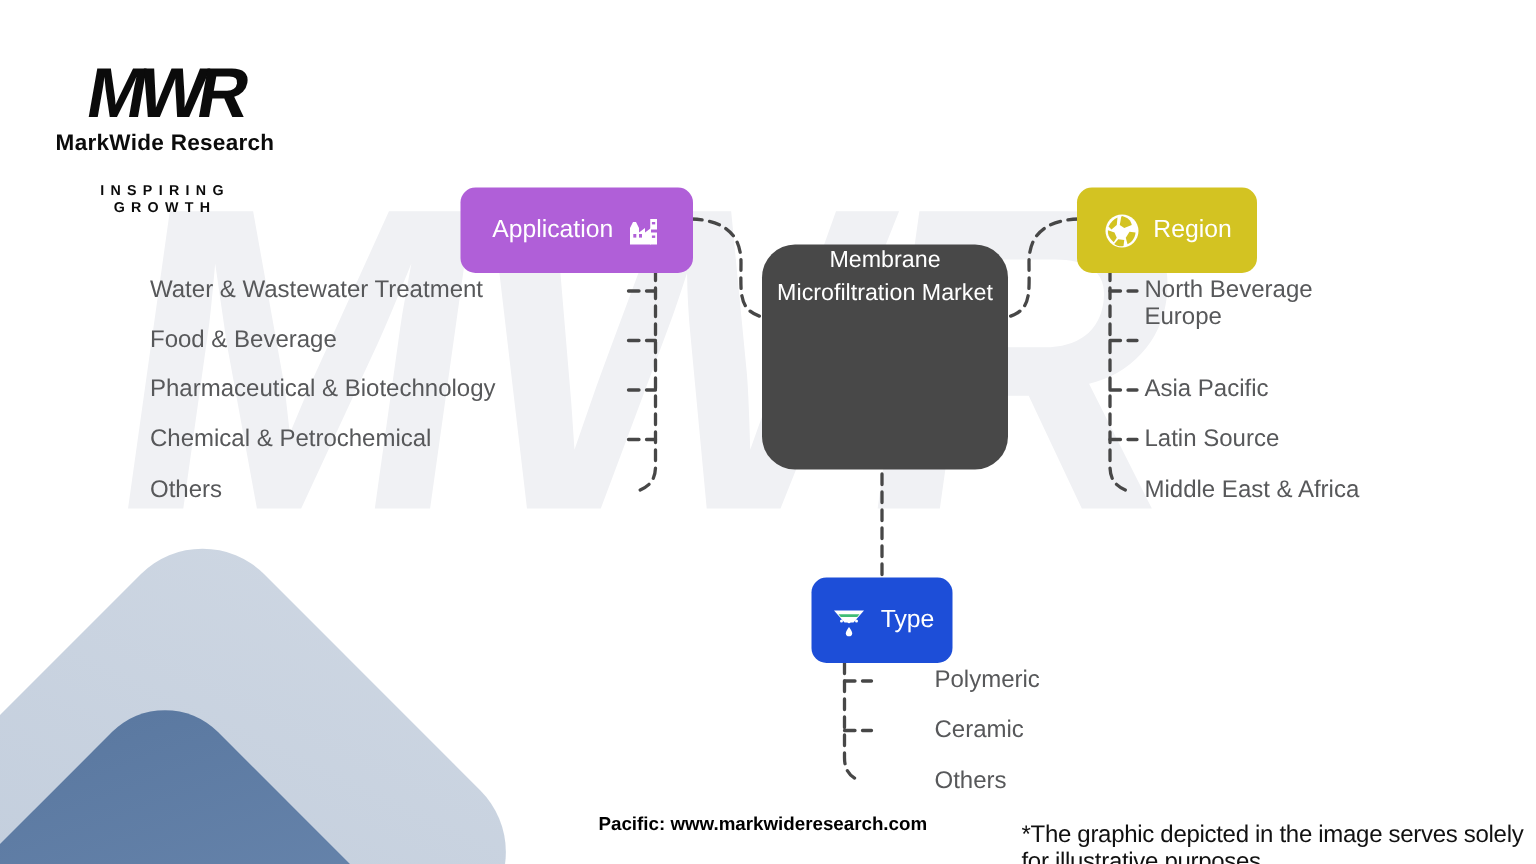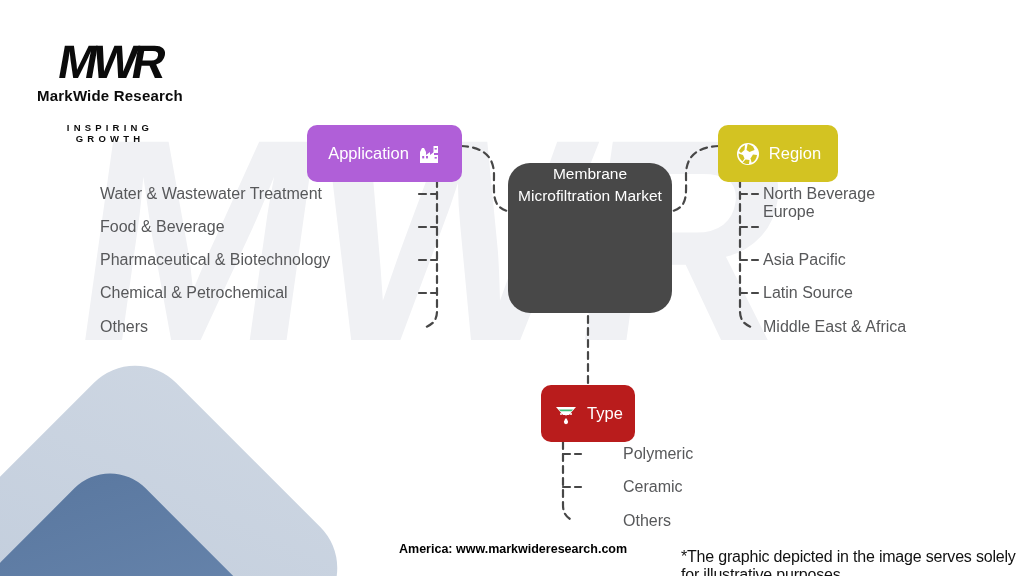--- a/index.html
+++ b/index.html
@@ -138,21 +138,21 @@
         <path fill="#d3c322" d="M22 14 c-0.3 3.5-2.2 6.3-5.3 7.8 l-1.2-4.3 2.5-4 z"></path>
       </svg>
     </span>
     <span>Region</span>
   </div>
 
   <div class="center-node">
     <span>Membrane Microfiltration Market</span>
   </div>
 
-  <div class="badge badge-type" style="background:#b91c1c;" title="Type">
+  <div class="badge badge-type" style="background:#1d4ed8;" title="Type">
     <span class="icon">
       <svg width="26" height="26" viewBox="0 0 26 26">
         <path fill="#ffffff" d="M3 6 h20 l-7 8 h-6 z"></path>
         <path fill="#3fbc75" d="M6 8.5 h14 l-1.5 1.8 h-11 z"></path>
         <circle fill="#ffffff" cx="8" cy="13" r="1"></circle>
         <circle fill="#ffffff" cx="13" cy="13.5" r="1"></circle>
         <circle fill="#ffffff" cx="18" cy="13" r="1"></circle>
         <path fill="#ffffff" d="M13 17 c1.4 2 2.1 3.2 2.1 4.1 a2.1 2.1 0 1 1 -4.2 0 c0-0.9 0.7-2.1 2.1-4.1 z"></path>
       </svg>
     </span>
@@ -168,16 +168,16 @@
   <div class="seg-item reg-item" style="top:184px">North Beverage</div>
   <div class="seg-item reg-item" style="top:202px">Europe</div>
   <div class="seg-item reg-item" style="top:250px">Asia Pacific</div>
   <div class="seg-item reg-item" style="top:283px">Latin Source</div>
   <div class="seg-item reg-item" style="top:317px">Middle East &amp; Africa</div>
 
   <div class="seg-item type-item" style="top:444px">Polymeric</div>
   <div class="seg-item type-item" style="top:477px">Ceramic</div>
   <div class="seg-item type-item" style="top:511px">Others</div>
 
-  <div class="source">America: www.markwideresearch.com</div>
+  <div class="source">Pacific: www.markwideresearch.com</div>
   <div class="disclaimer">*The graphic depicted in the image serves solely for illustrative purposes</div>
 
 </div>
 
 </body></html>

